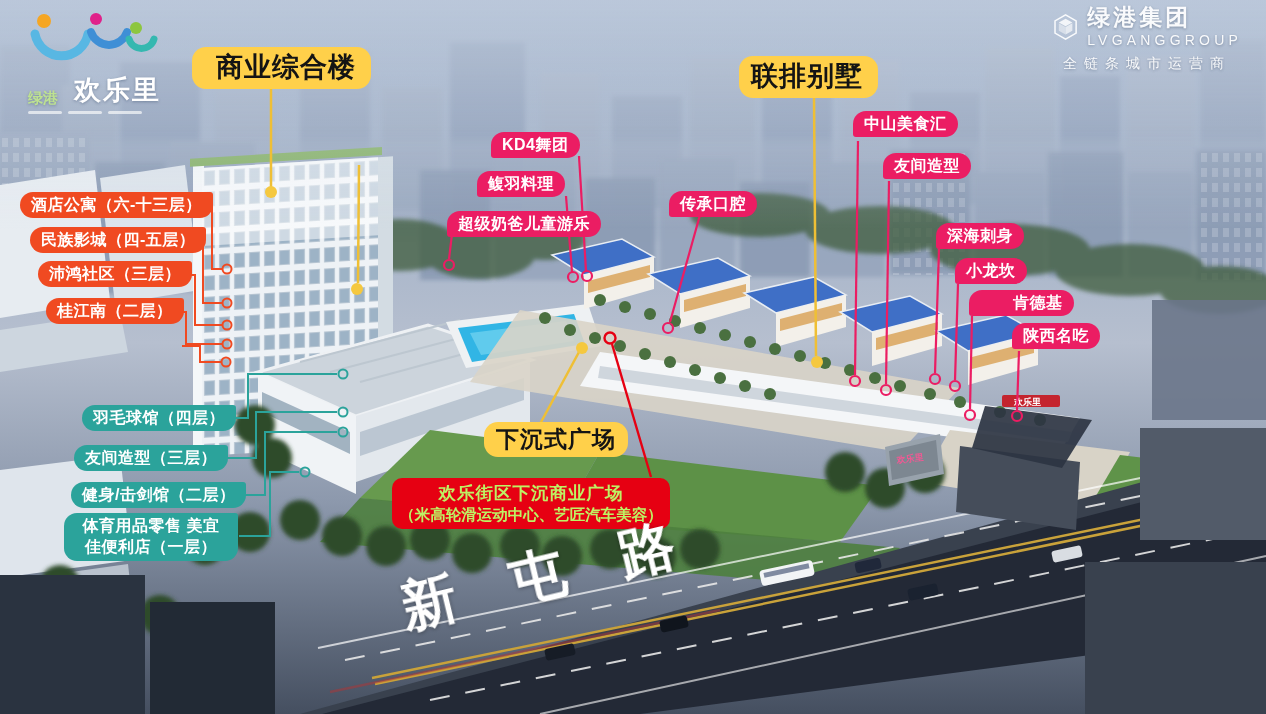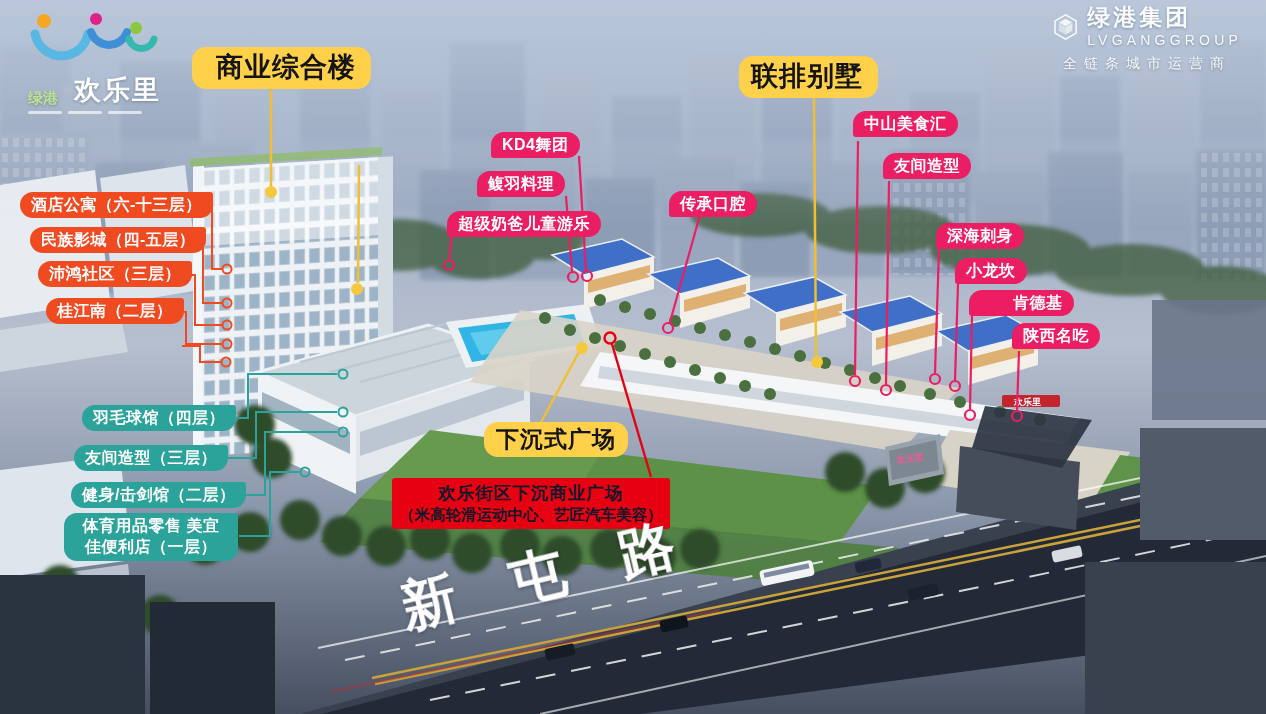--- a/index.html
+++ b/index.html
@@ -17,22 +17,22 @@
   .tag.orange{background:#F04A21;border-top-right-radius:3px;}
   .tag.teal{background:#2BA39B;border-top-right-radius:3px;}
   .tag.pink{background:#EB1D63;border-bottom-left-radius:3px;}
   .tag.yellow{
     background:#FFD04A;color:#141414;font-size:27px;padding:4px 15px;
     border-radius:14px;letter-spacing:1px;line-height:1.25;
   }
   .tag.yellow.small{font-size:23px;padding:3px 12px;}
   .tag.teal.twoline{text-align:center;white-space:normal;width:152px;line-height:1.3;}
   .notice{
-    position:absolute;background:#E60012;color:#0f172a;font-weight:bold;
-    text-align:center;border-radius:3px;padding:4px 4px;line-height:1.3;
+    position:absolute;background:#E60012;color:#bef264;font-weight:bold;
+    text-align:center;border-radius:10px;padding:4px 4px;line-height:1.3;
   }
   .notice .l1{display:block;font-size:17.5px;letter-spacing:1px;}
   .notice .l2{display:block;font-size:15.5px;}
   .roadname{
     position:absolute;left:402px;top:572px;width:360px;
     color:#fff;font-size:56px;font-weight:900;letter-spacing:56px;
     transform:rotate(-13.5deg);transform-origin:left center;
     text-shadow:0 1px 4px rgba(0,0,0,.35);white-space:nowrap;
   }
   

